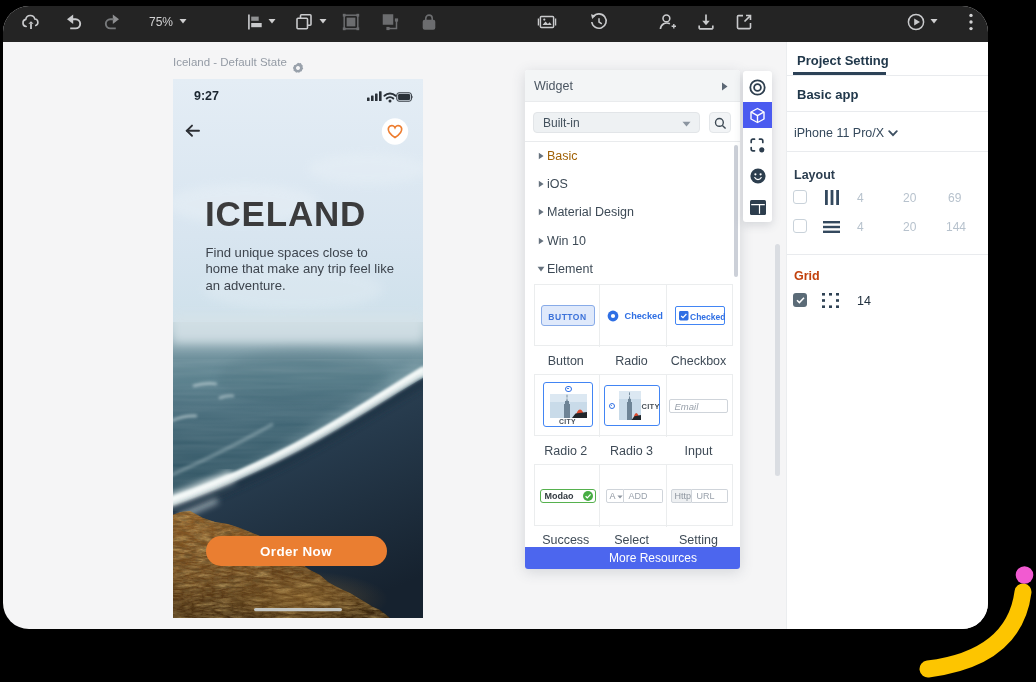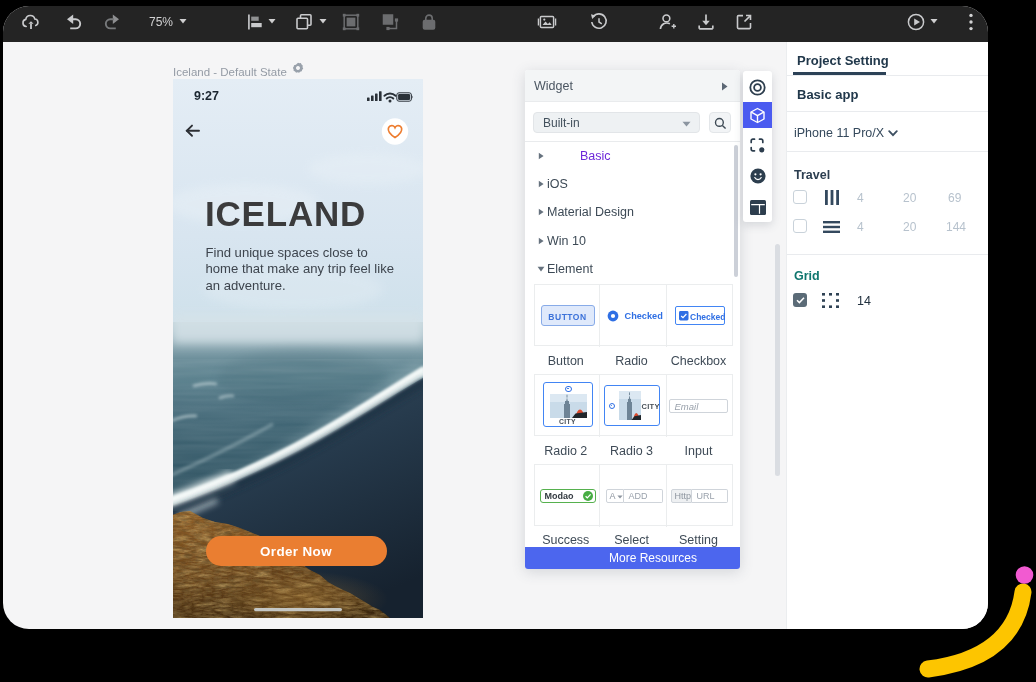--- a/index.html
+++ b/index.html
@@ -127,21 +127,21 @@
         <polygon points="0.5,1 7.5,1 4,5.5" fill="#cfcfd0"></polygon>
       </svg>
 
     <svg style="left:958px" width="20" height="20" viewBox="0 0 20 20" fill="#d2d2d3">
       <circle cx="10" cy="3.4" r="1.7"></circle>
         <circle cx="10" cy="10" r="1.7"></circle>
         <circle cx="10" cy="16.6" r="1.7"></circle>
     </svg>
   </div>
 
-  <div class="abs" style="left:170px;top:60px;font-size:11.5px;color:#949ba5;text-align:center;">Iceland - Default State</div>
+  <div class="abs" style="left:170px;top:50px;font-size:11.5px;color:#949ba5;text-align:center;">Iceland - Default State</div>
   <svg class="abs" style="left:289px;top:55.5px" width="12" height="12" viewBox="0 0 24 24" fill="#99a1ab">
     <path d="M12 1.5 l3.2 1 2.4 -0.4 1.9 3.3 2 1.4 -0.4 3.8 1.4 2.4 -2.4 3 -0.5 2.4 -3.6 1.3 -1.6 1.8 -3.8 -0.8 -2.3 0.8 -2.6 -2.8 -2.3 -0.9 -0.3 -3.8 -1.5 -1.9 1.9 -3.3 0.6 -2.4 3.7 -1zM12 8 a4 4 0 1 0 0.001 0 Z" fill-rule="evenodd"></path>
   </svg>
 
   <div class="abs" style="left:170px;top:73px;width:250px;height:539px;overflow:hidden;">
     <svg width="250" height="539" viewBox="0 0 250 539">
       <defs>
         <linearGradient id="sky" x1="0" y1="0" x2="0" y2="1">
           <stop offset="0" stop-color="#e4edf5"></stop>
           <stop offset="0.6" stop-color="#d8e5f0"></stop>
@@ -282,21 +282,21 @@
       <svg class="abs" style="left:4px;top:4px" width="13" height="13" viewBox="0 0 13 13" fill="none" stroke="#3e4a55" stroke-width="1.4">
         <circle cx="5.4" cy="5.4" r="3.9"></circle>
           <path d="M8.4 8.4 L11.6 11.6"></path>
       </svg>
     </div>
     <div class="abs" style="left:0;top:71px;width:215px;height:1px;background:#e9ebed;"></div>
 
     <svg class="abs" style="left:13px;top:82px" width="6" height="8" viewBox="0 0 6 8">
         <polygon points="0.8,0.8 5.6,4 0.8,7.2" fill="#66727e"></polygon>
       </svg>
-    <span class="abs" style="left:22px;top:79px;font-size:12.5px;color:#6d28d9;margin-left:33px;">Basic</span>
+    <span class="abs" style="left:22px;top:79px;font-size:12.5px;color:#a16207;">Basic</span>
     <svg class="abs" style="left:13px;top:110px" width="6" height="8" viewBox="0 0 6 8">
         <polygon points="0.8,0.8 5.6,4 0.8,7.2" fill="#66727e"></polygon>
       </svg>
     <span class="abs" style="left:22px;top:107px;font-size:12.5px;color:#3d4a56;">iOS</span>
     <svg class="abs" style="left:13px;top:138px" width="6" height="8" viewBox="0 0 6 8">
         <polygon points="0.8,0.8 5.6,4 0.8,7.2" fill="#66727e"></polygon>
       </svg>
     <span class="abs" style="left:22px;top:135px;font-size:12.5px;color:#3d4a56;">Material Design</span>
     <svg class="abs" style="left:13px;top:167px" width="6" height="8" viewBox="0 0 6 8">
         <polygon points="0.8,0.8 5.6,4 0.8,7.2" fill="#66727e"></polygon>
@@ -455,21 +455,21 @@
     <span class="abs" style="left:10px;top:11px;font-size:13px;font-weight:bold;color:#21384b;">Project Setting</span>
     <div class="abs" style="left:6px;top:30px;width:93px;height:3px;background:#2c4257;"></div>
     <div class="rp-div" style="top:33px;"></div>
     <span class="abs" style="left:10px;top:45px;font-size:13px;font-weight:bold;color:#21384b;">Basic app</span>
     <div class="rp-div" style="top:69px;"></div>
     <span class="abs" style="left:7px;top:84px;font-size:12.5px;color:#35495c;">iPhone 11 Pro/X</span>
     <svg class="abs" style="left:101px;top:88px" width="10" height="7" viewBox="0 0 10 7" fill="none" stroke="#3d4f61" stroke-width="1.8" stroke-linecap="round">
         <path d="M1.2 1.2 L5 5.2 L8.8 1.2"></path>
       </svg>
     <div class="rp-div" style="top:109px;"></div>
-    <span class="abs" style="left:7px;top:126px;font-size:12.5px;font-weight:bold;color:#2c3e50;">Travel</span>
+    <span class="abs" style="left:7px;top:126px;font-size:12.5px;font-weight:bold;color:#2c3e50;">Layout</span>
 
     <div class="abs" style="left:6px;top:148px;width:14px;height:14px;border:1.4px solid #c9d2da;border-radius:3px;background:#fff;"></div>
     <svg class="abs" style="left:37px;top:148px" width="16" height="15" viewBox="0 0 16 15" fill="#34495e">
       <rect x="1" y="0" width="2.8" height="15"></rect>
         <rect x="6.6" y="0" width="2.8" height="15"></rect>
         <rect x="12.2" y="0" width="2.8" height="15"></rect>
     </svg>
     <span class="abs" style="left:70px;top:148.5px;font-size:12px;color:#b7c2cd;">4</span>
     <span class="abs" style="left:116px;top:148.5px;font-size:12px;color:#b7c2cd;">20</span>
     <span class="abs" style="left:161px;top:148.5px;font-size:12px;color:#b7c2cd;">69</span>
@@ -477,21 +477,21 @@
     <div class="abs" style="left:6px;top:177px;width:14px;height:14px;border:1.4px solid #c9d2da;border-radius:3px;background:#fff;"></div>
     <svg class="abs" style="left:36px;top:179px" width="17" height="12" viewBox="0 0 17 12" fill="#34495e">
       <rect x="0" y="0" width="17" height="2.4"></rect>
         <rect x="0" y="4.8" width="17" height="2.4"></rect>
         <rect x="0" y="9.6" width="17" height="2.4"></rect>
     </svg>
     <span class="abs" style="left:70px;top:177.5px;font-size:12px;color:#b7c2cd;">4</span>
     <span class="abs" style="left:116px;top:177.5px;font-size:12px;color:#b7c2cd;">20</span>
     <span class="abs" style="left:159px;top:177.5px;font-size:12px;color:#b7c2cd;">144</span>
     <div class="rp-div" style="top:212px;"></div>
-    <span class="abs" style="left:7px;top:227px;font-size:12.5px;font-weight:bold;color:#0f766e;">Grid</span>
+    <span class="abs" style="left:7px;top:227px;font-size:12.5px;font-weight:bold;color:#c2410c;">Grid</span>
 
     <div class="abs" style="left:6px;top:251px;width:14px;height:14px;border-radius:3px;background:#5b6b77;">
       <svg class="abs" style="left:2.5px;top:3.5px" width="9" height="7" viewBox="0 0 9 7">
           <path d="M1 3.2 L3.4 5.6 L8 0.8" stroke="#fff" stroke-width="1.5" fill="none"></path>
         </svg>
     </div>
     <svg class="abs" style="left:35px;top:251px" width="17" height="15" viewBox="0 0 17 15" fill="#2f4254">
       <rect x="0" y="0" width="3" height="2.6"></rect>
         <rect x="7" y="0" width="3" height="2.6"></rect>
         <rect x="14" y="0" width="3" height="2.6"></rect>

